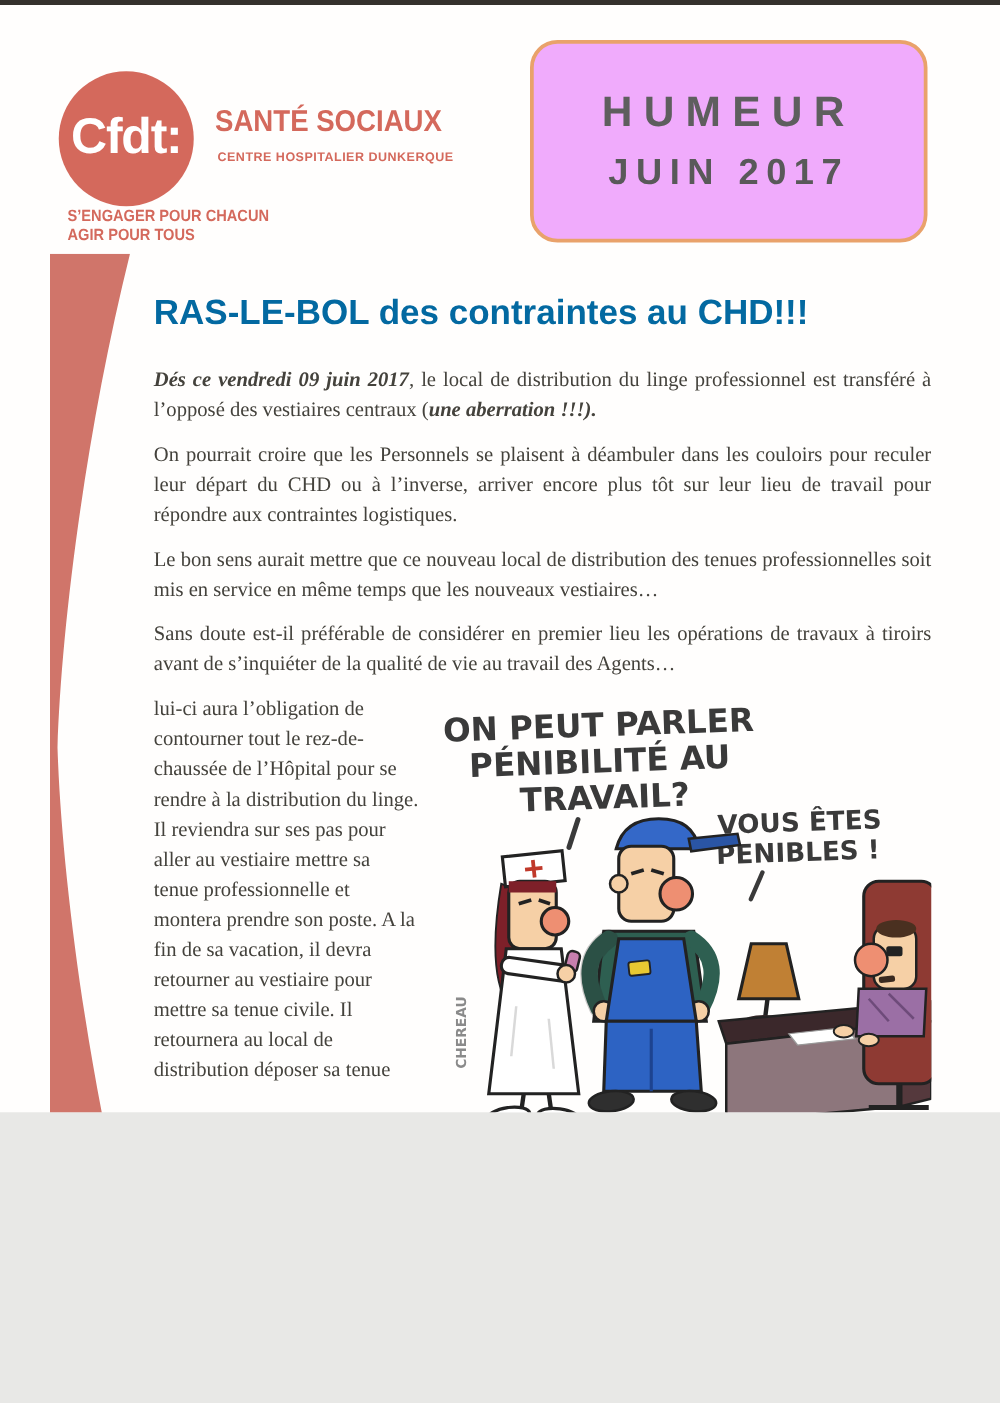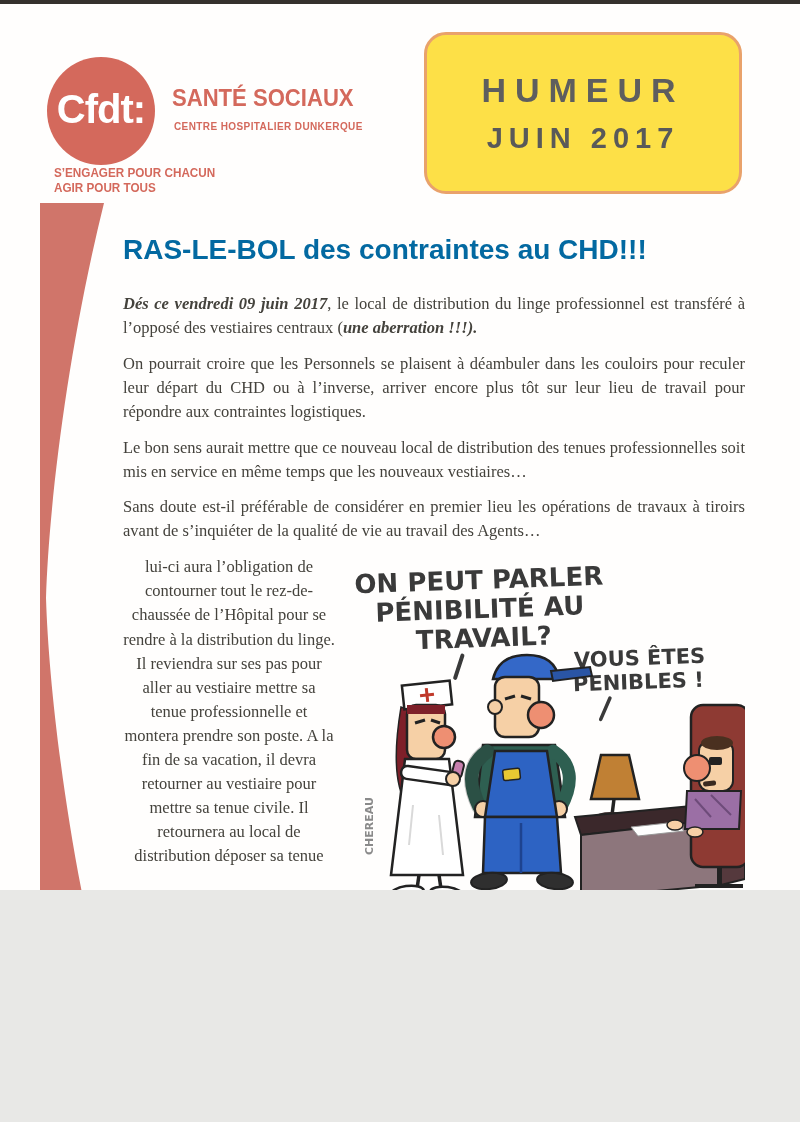--- a/index.html
+++ b/index.html
@@ -14,37 +14,37 @@
   .logo-brand{font-family:"Liberation Sans",sans-serif;font-weight:800;font-size:40px;color:#ffffff;
               letter-spacing:-1px;padding-bottom:4px;}
   .org-name{position:absolute;left:172px;top:84px;font-family:"Liberation Sans",sans-serif;
             font-weight:800;font-size:24px;color:#d4695c;transform:scaleX(.92);transform-origin:left;}
   .org-sub{position:absolute;left:174px;top:121px;font-family:"Liberation Sans",sans-serif;
            font-weight:700;font-size:10px;color:#d4695c;letter-spacing:.4px;}
   .slogan{position:absolute;left:54px;top:166px;font-family:"Liberation Sans",sans-serif;
           font-weight:700;font-size:13px;color:#d4695c;line-height:1.15;transform:scaleX(.9);
           transform-origin:left;white-space:nowrap;}
   .badge{position:absolute;left:424px;top:32px;width:312px;height:156px;border:3.5px solid #e9a26b;
-         border-radius:22px;background:#fde047;display:flex;flex-direction:column;align-items:center;
+         border-radius:22px;background:#f0abfc;display:flex;flex-direction:column;align-items:center;
          justify-content:center;font-family:"Liberation Sans",sans-serif;color:#5e5e5e;}
   .badge-line{font-weight:800;font-size:34px;letter-spacing:9px;line-height:1.12;}
   .badge-date{font-weight:800;font-size:29px;letter-spacing:6px;margin-top:12px;color:#595959;}
 
   
   .swoosh{position:absolute;left:40px;top:203px;}
 
   
   .article{position:absolute;left:123px;top:234px;width:622px;color:#44423c;}
   .doc-title{font-family:"Liberation Sans",sans-serif;font-weight:800;font-size:28px;color:#0369a1;
              text-align:left;margin:0 0 26px 0;}
   .para{font-size:16.5px;line-height:1.45;text-align:justify;margin:0 0 12px 0;}
   .seg-bi{font-weight:bold;font-style:italic;}
   .seg-sup{font-size:.62em;vertical-align:super;line-height:0;}
   .wrap-row{display:flex;gap:8px;margin-bottom:2px;}
-  .wrap-col{width:212px;font-size:16.5px;line-height:1.46;text-align:center;}
+  .wrap-col{width:212px;font-size:16.5px;line-height:1.46;text-align:left;}
   .cartoon-box{width:402px;height:342px;flex:0 0 auto;}
   .closing-line{font-size:16.5px;line-height:1.45;margin:2px 0 4px 0;}
   .tsvp{font-family:"Liberation Sans",sans-serif;font-size:12px;color:#56534f;text-align:right;
         padding-right:8px;margin-top:4px;}
 
   
   .footer{position:absolute;left:45px;top:1022px;width:700px;height:62px;}
   .footer-bar-left{position:absolute;left:0;top:16px;width:250px;height:32px;background:#d96e5f;
                    clip-path:polygon(0 18%,100% 0,100% 100%,3% 100%);}
   .footer-bar-right{position:absolute;left:248px;top:6px;width:452px;height:48px;background:#d96e5f;

